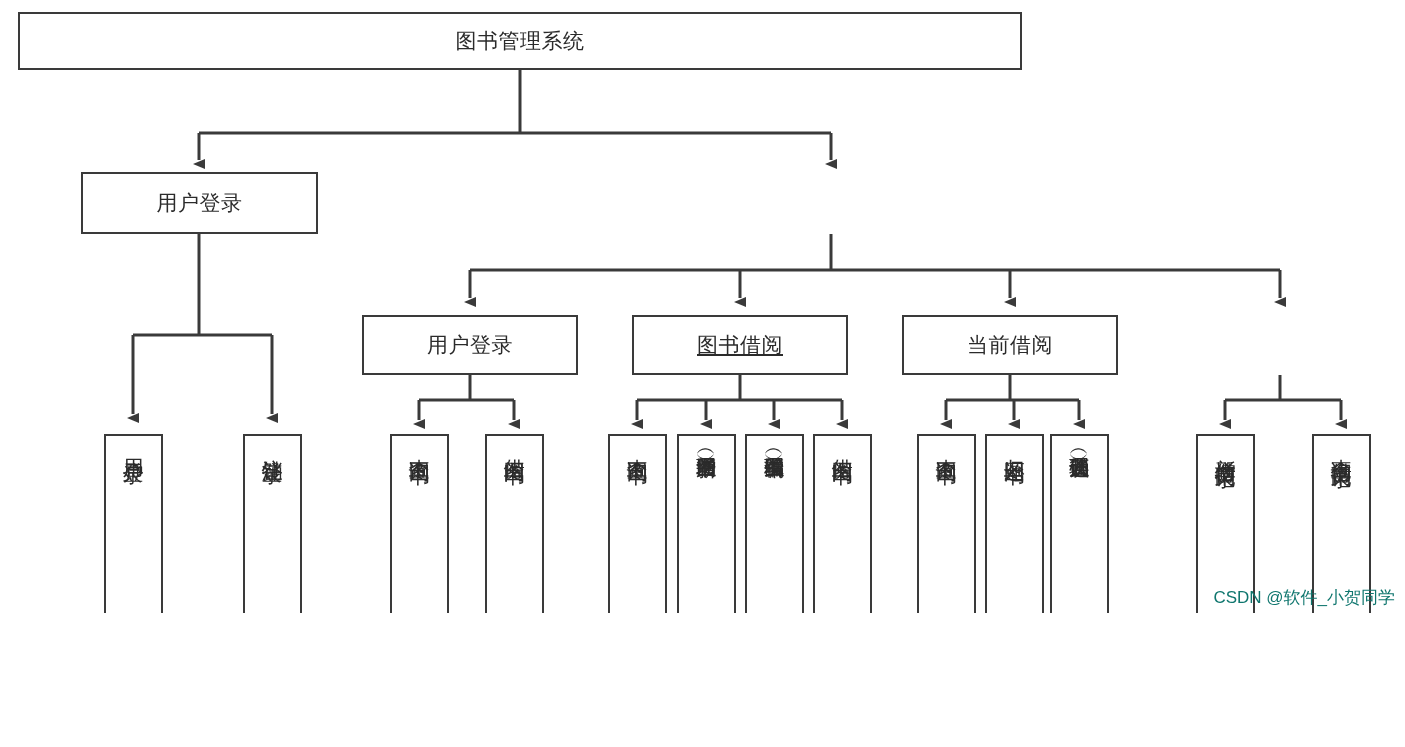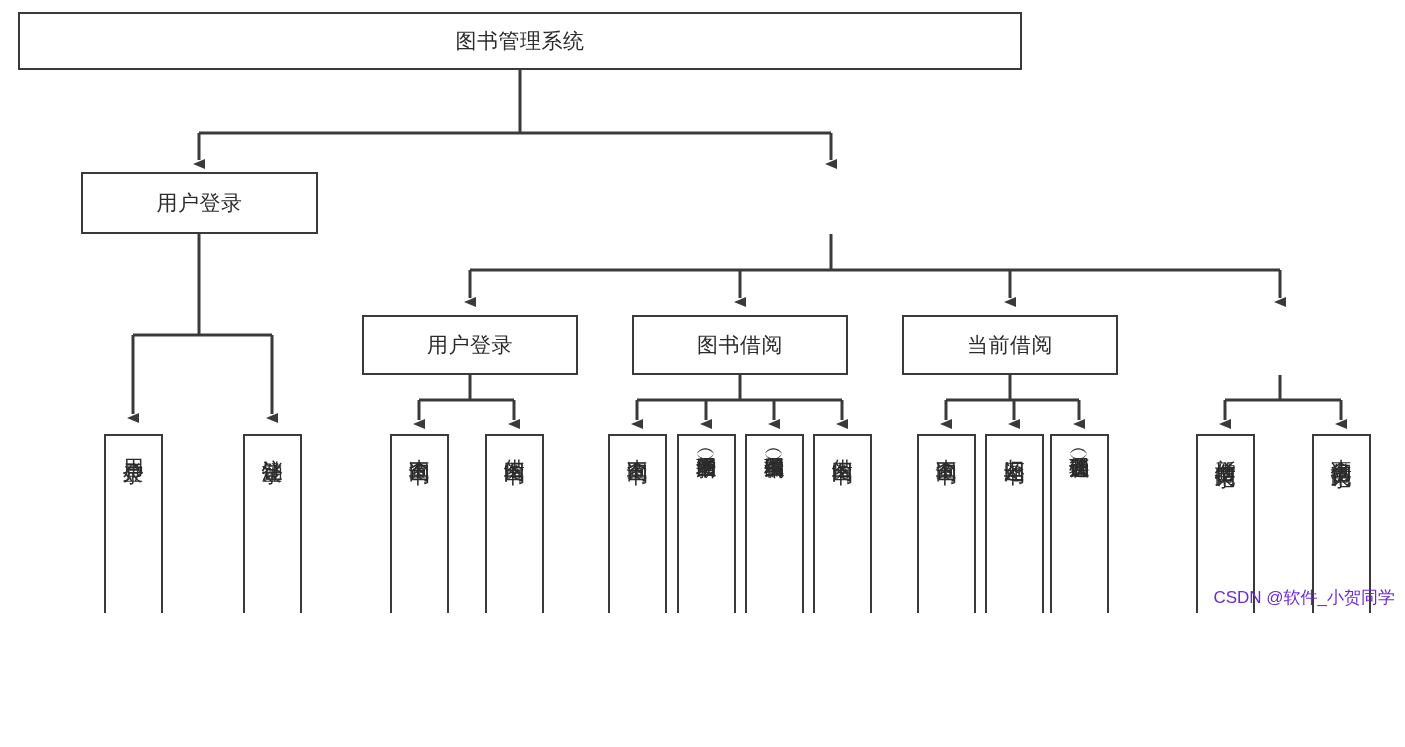--- a/index.html
+++ b/index.html
@@ -66,21 +66,21 @@
   }
   .node.v.tall .lbl {
     font-size: 20px;
     letter-spacing: 0px;
   }
   .watermark {
     position: absolute;
     right: 10px;
     bottom: 4px;
     font-size: 17px;
-    color: #6d28d9;
+    color: #0f766e;
     white-space: nowrap;
     z-index: 3;
     font-family: "Liberation Sans", "DejaVu Sans", sans-serif;
   }
 </style>
 </head>
 <body>
 
 <div id="canvas">
 
@@ -138,21 +138,21 @@
     <span class="lbl">图书管理系统</span>
   </div>
 
   <div class="node h" style="left:81px; top:172px; width:237px; height:62px;">
     <span class="lbl">用户登录</span>
   </div>
 
   <div class="node h" style="left:362px; top:315px; width:216px; height:60px;">
     <span class="lbl">用户登录</span>
   </div>
-  <div class="node h" style="left:632px; top:315px; width:216px; height:60px;">
+  <div class="node h" style="left:632px; top:315px; width:216px; height:60px;text-decoration:underline;">
     <span class="lbl">图书借阅</span>
   </div>
   <div class="node h" style="left:902px; top:315px; width:216px; height:60px;">
     <span class="lbl">当前借阅</span>
   </div>
 
   <div class="node v" style="left:104px; top:434px; width:59px; height:300px;">
     <span class="lbl">用户登录</span>
   </div>
   <div class="node v" style="left:243px; top:434px; width:59px; height:300px;">

